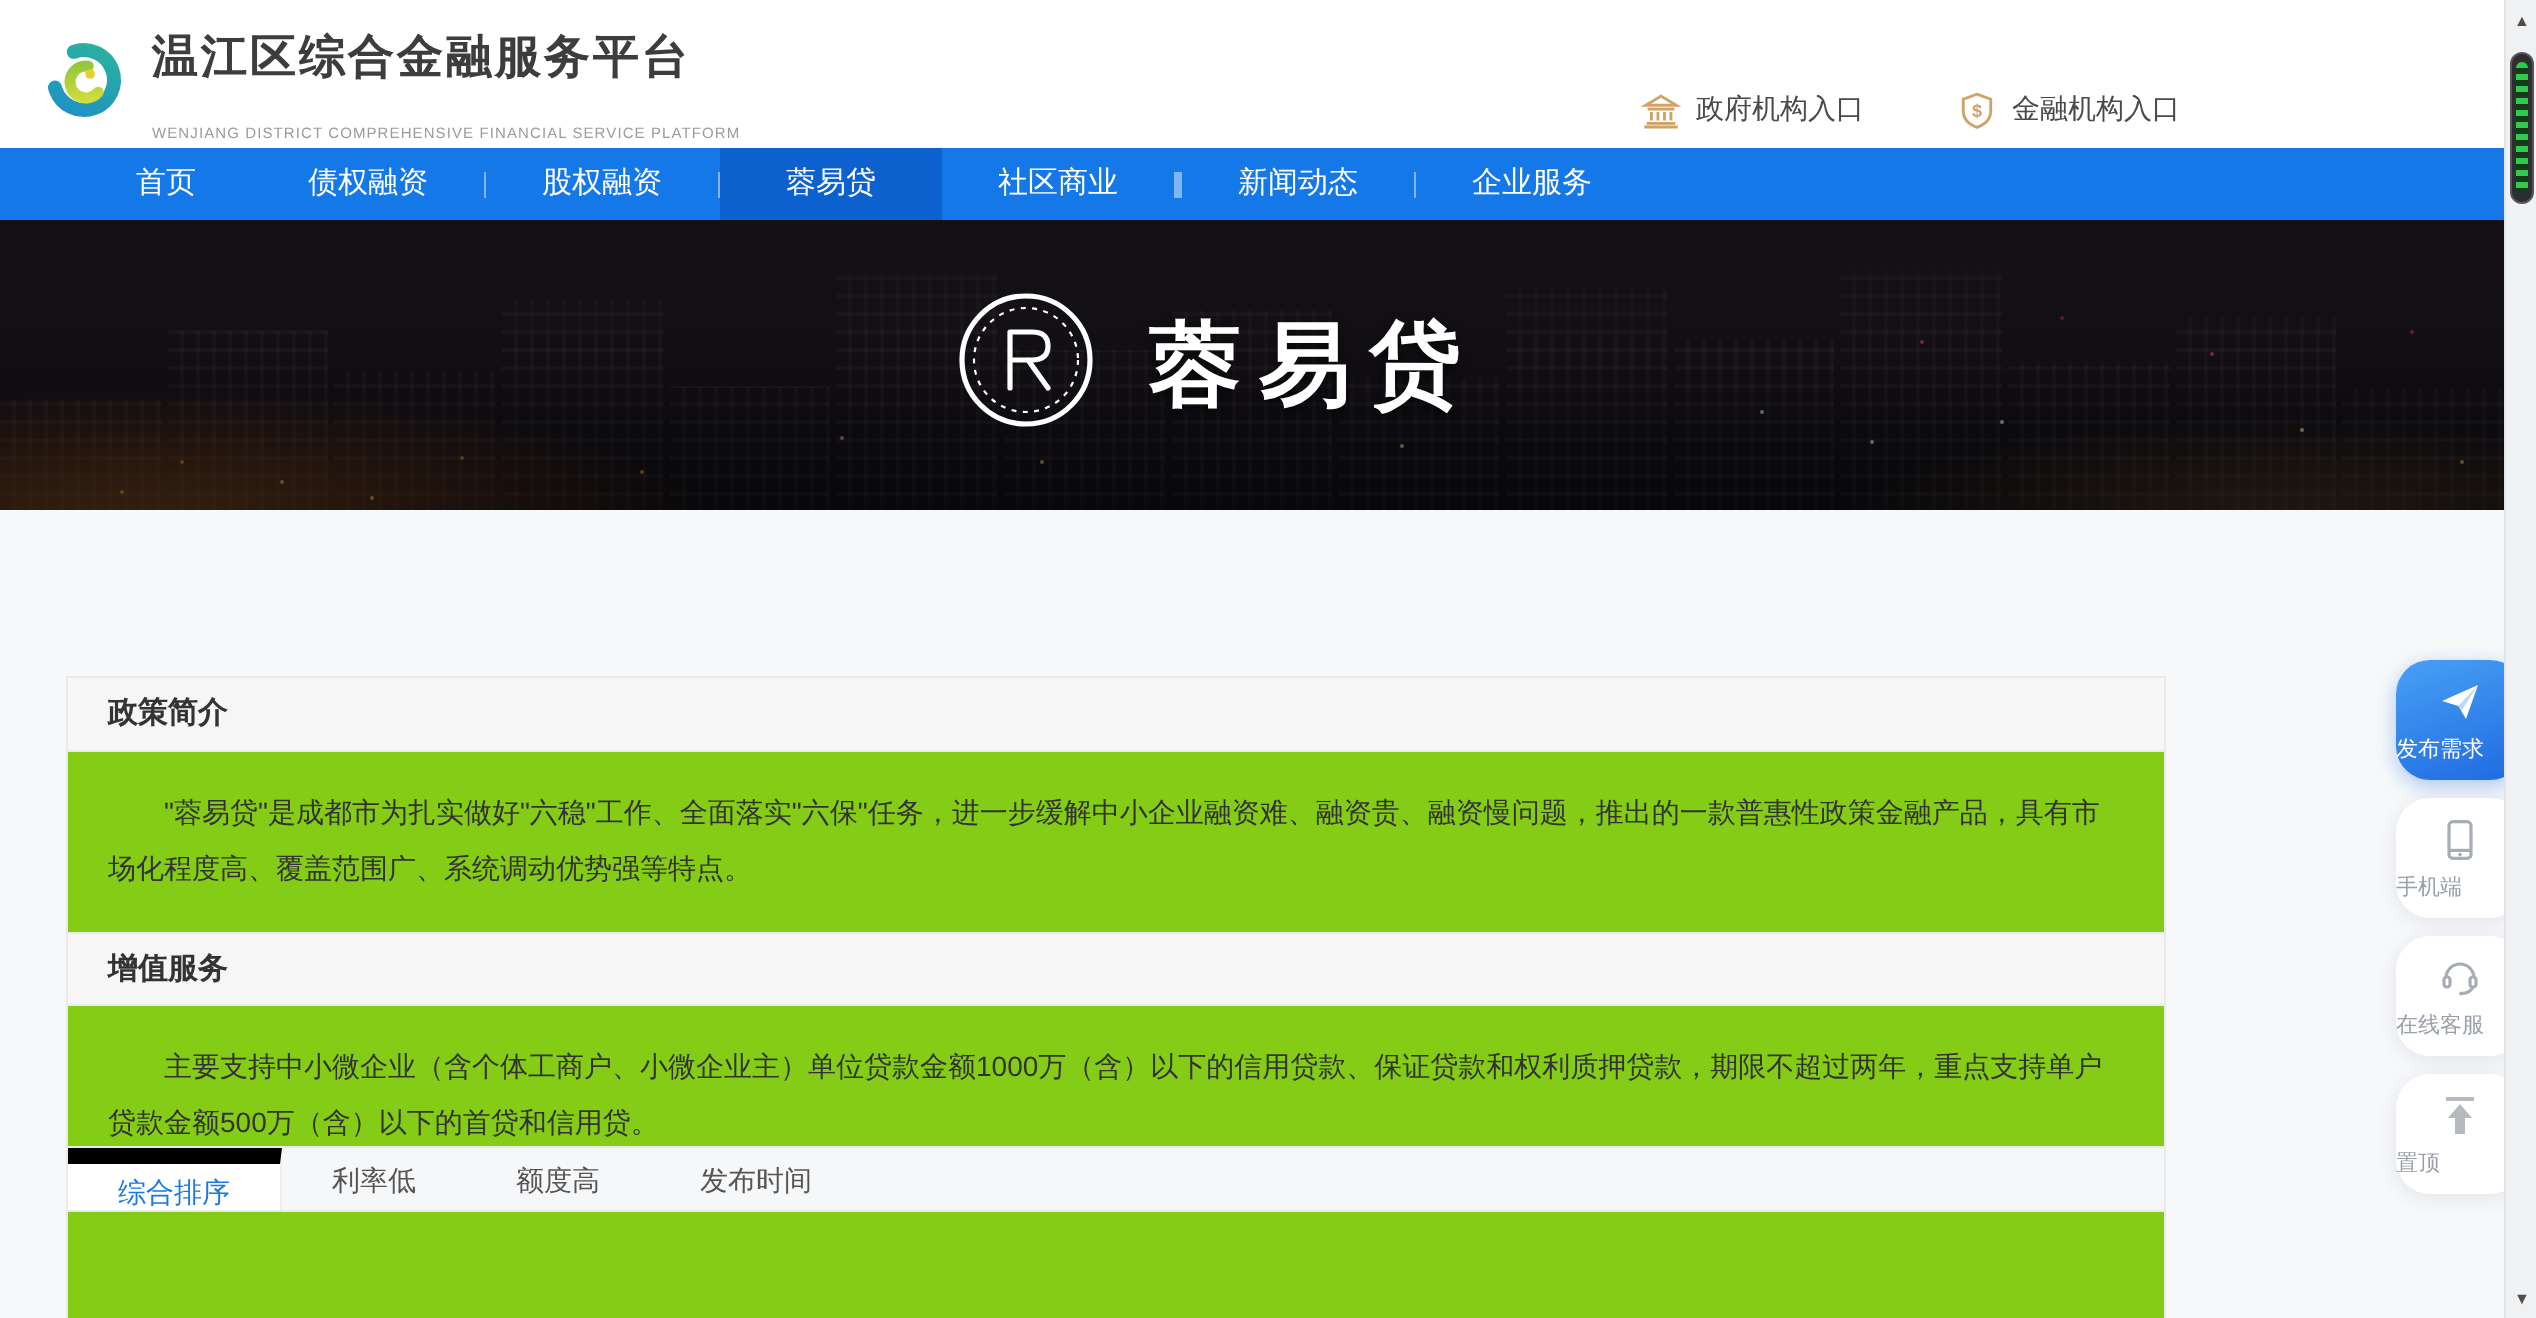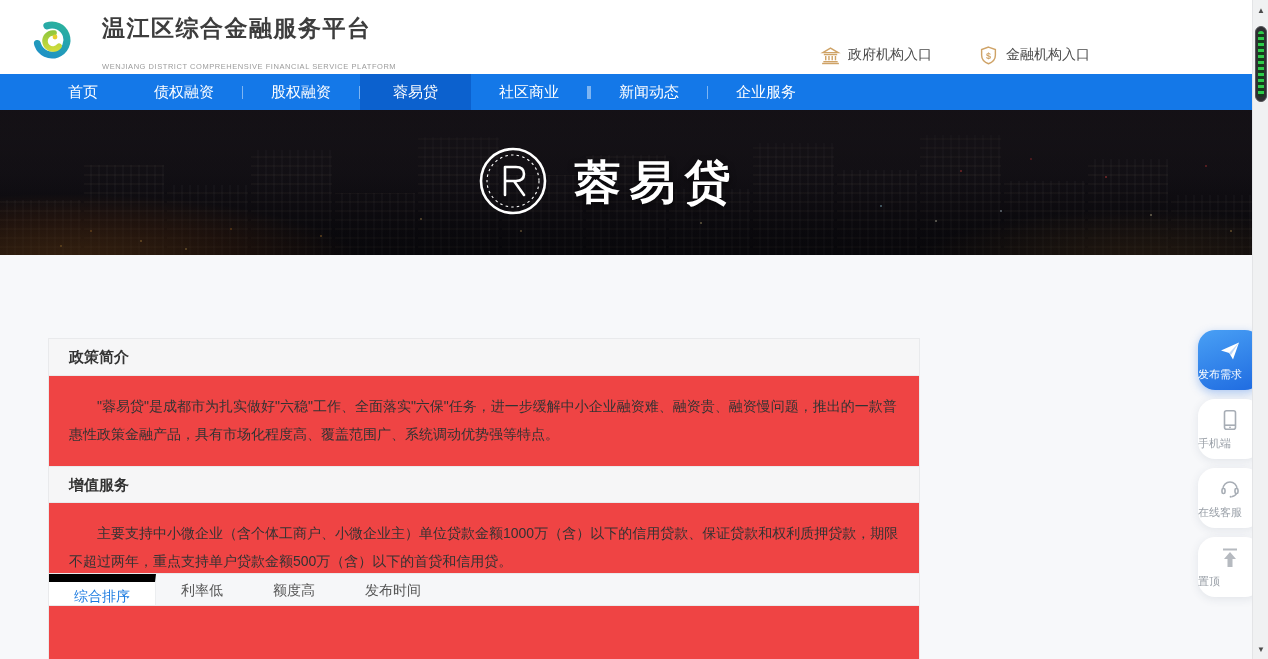--- a/index.html
+++ b/index.html
@@ -2,21 +2,21 @@
 <html><head>
 <meta charset="utf-8">
 <style>
   * { margin:0; padding:0; box-sizing:border-box; }
   html,body { background:#e9ebee; }
   .page { position:relative; width:1268px; height:659px; overflow:hidden; background:#f7f8fa;
           font-family:"Liberation Sans","DejaVu Sans",sans-serif; }
 
   
   .header { position:absolute; left:0; top:0; width:1252px; height:74px; background:#fff; }
-  .logo { position:absolute; left:28px; top:13px; display:flex; align-items:center; gap:26px; }
+  .logo { position:absolute; left:18px; top:13px; display:flex; align-items:center; gap:10px; }
   .logo-text .cn { font-size:23px; font-weight:bold; color:#3d3d3d; letter-spacing:1.5px; }
   .logo-text .en { font-size:7.5px; color:#9b9b9b; letter-spacing:.55px; margin-top:18px; }
   .hdr-links { position:absolute; right:162px; top:18px; height:74px; display:flex; align-items:center; gap:46px; }
   .hdr-link { display:flex; align-items:center; gap:7px; font-size:14px; color:#4a4a4a; cursor:pointer; }
   .hdr-link svg { display:block; }
 
   
   .nav { position:absolute; left:0; top:74px; width:1252px; height:36px; background:#1478e8;
          display:flex; align-items:center; padding-left:40px; }
   .nav-item { color:#fff; font-size:15px; line-height:36px; padding:0 28px; cursor:pointer; white-space:nowrap; }
@@ -44,21 +44,21 @@
             960px 60px 0 #d03a3a, 1030px 48px 0 #b53030, 1105px 66px 0 #d04040, 1205px 55px 0 #c23636,
             880px 95px 0 #9fd4e8, 935px 110px 0 #e8e3c8, 1000px 100px 0 #cfe6f2, 1150px 104px 0 #e6d9a8,
             700px 112px 0 #e0c98a, 520px 120px 0 #d8b06a, 420px 108px 0 #caa45e, 320px 125px 0 #e09a3c,
             1230px 120px 0 #e8b45c, 60px 135px 0 #f0a93e, 185px 138px 0 #ffc765; opacity:.85; }
   .banner-veil { position:absolute; inset:0; background:linear-gradient(180deg,rgba(18,15,20,.82) 0%,rgba(10,9,12,.35) 45%,rgba(5,5,8,.6) 100%); }
   .banner-center { position:absolute; left:0; top:0; width:100%; height:100%;
                    display:flex; align-items:center; justify-content:center; gap:26px; transform:translateX(-18px); }
   .banner-title { color:#fff; font-size:46px; font-weight:bold; letter-spacing:9px; text-shadow:0 2px 6px rgba(0,0,0,.6); }
 
   
-  .box { position:absolute; left:33px; width:872px; background:#ef4444; border:1px solid #e9eaec;margin-left:15px; }
+  .box { position:absolute; left:33px; width:1050px; background:#84cc16; border:1px solid #e9eaec; }
   .box1 { top:338px; }
   .sec-head { height:37px; line-height:36px; background:#f6f6f7; border-bottom:1px solid #e9eaec;
               padding-left:20px; font-size:15px; font-weight:bold; color:#333; }
   .sec-body { padding:16px 20px 18px 20px; font-size:14px; color:#333; line-height:28px; text-indent:2em; }
   .sec-body + .sec-head { border-top:1px solid #e9eaec; }
 
   .box2 { top:573px; height:200px; }
   .tabbar { height:32px; background:#f6f7f9; border-bottom:1px solid #e9eaec; display:flex; }
   .tab { padding:0 25px; line-height:32px; font-size:14px; color:#555; cursor:pointer; }
   .tab.active { background:#fff; border-top:8px solid #000000; border-right:1px solid #eceef0;

